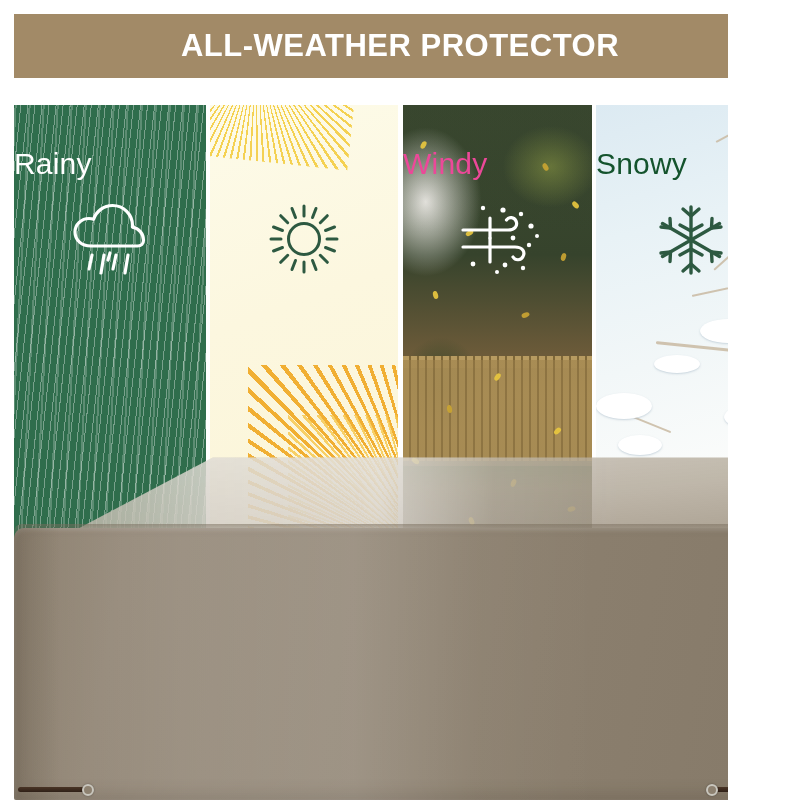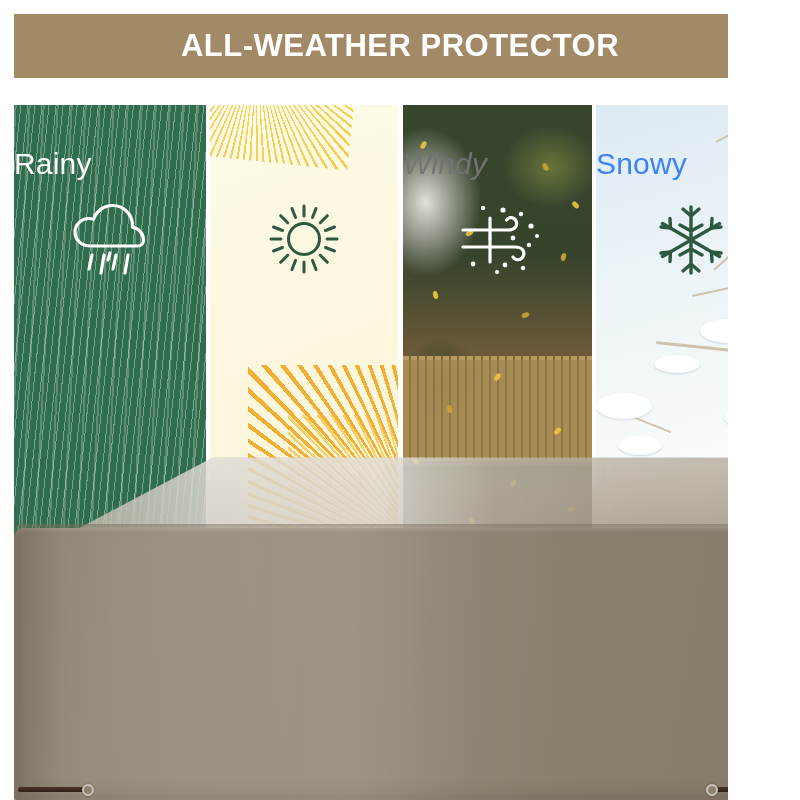--- a/index.html
+++ b/index.html
@@ -326,21 +326,21 @@
         <div class="leaf d" style="left:120px;top:206px; transform:rotate(64deg);"></div>
         <div class="leaf" style="left:170px;top:96px;  transform:rotate(-48deg);"></div>
         <div class="leaf" style="left:92px;  top:268px; transform:rotate(30deg);"></div>
         <div class="leaf d" style="left:44px; top:300px; transform:rotate(-14deg);"></div>
         <div class="leaf" style="left:152px;top:322px; transform:rotate(42deg);"></div>
         <div class="leaf" style="left:10px;  top:352px; transform:rotate(-60deg);"></div>
         <div class="leaf d" style="left:108px;top:374px; transform:rotate(18deg);"></div>
         <div class="leaf" style="left:66px;  top:412px; transform:rotate(-28deg);"></div>
         <div class="leaf d" style="left:166px;top:400px; transform:rotate(70deg);"></div>
       </div>
-      <div class="panel-label" style="color:#737373;font-style:italic;">Windy</div>
+      <div class="panel-label" style="color:#ec4899;">Windy</div>
       <div class="panel-icon">
         <svg width="90" height="76" viewBox="0 0 90 76" fill="none" stroke="#ffffff" stroke-width="3.2" stroke-linecap="round">
           <path d="M10 30 H55 C62 30 65 25.5 63 21 C61.2 17 56 16.5 53.5 20"></path>
           <path d="M10 47 H62 C69.5 47 72.5 52 70 56.5 C68 60.5 62.5 61 60 57"></path>
           <path d="M37 38 V18"></path>
           <path d="M37 38 V62"></path>
           <g fill="#ffffff" stroke="none">
             <circle cx="50" cy="10" r="2.6"></circle>
             <circle cx="68" cy="14" r="2.2"></circle>
             <circle cx="78" cy="26" r="2.6"></circle>
@@ -369,21 +369,21 @@
         <div class="branch" style="left:140px; top:268px; width:70px;  height:2px; transform:rotate(28deg);"></div>
         <div class="snowclump" style="left:150px; top:176px; width:42px; height:20px;"></div>
         <div class="snowclump" style="left:104px; top:214px; width:56px; height:24px;"></div>
         <div class="snowclump" style="left:162px; top:230px; width:40px; height:20px;"></div>
         <div class="snowclump" style="left:58px;  top:250px; width:46px; height:18px;"></div>
         <div class="snowclump" style="left:0px;   top:288px; width:56px; height:26px;"></div>
         <div class="snowclump" style="left:128px; top:300px; width:54px; height:24px;"></div>
         <div class="snowclump" style="left:22px;  top:330px; width:44px; height:20px;"></div>
         <div class="snowclump" style="left:170px; top:120px; width:26px; height:14px;"></div>
       </div>
-      <div class="panel-label" style="color:#3b82f6;">Snowy</div>
+      <div class="panel-label" style="color:#14532d;">Snowy</div>
       <div class="panel-icon">
         <svg width="78" height="80" viewBox="0 0 78 80" fill="none" stroke="#2d5941" stroke-width="3.4" stroke-linecap="round" stroke-linejoin="round">
           <line x1="39" y1="7" x2="39" y2="73"></line>
           <line x1="10.5" y1="23.5" x2="67.5" y2="56.5"></line>
           <line x1="10.5" y1="56.5" x2="67.5" y2="23.5"></line>
           <path d="M39 16 L31 9 M39 16 L47 9"></path>
           <path d="M39 64 L31 71 M39 64 L47 71"></path>
           <path d="M18.5 28 L9 27 M18.5 28 L18 18.5"></path>
           <path d="M59.5 52 L69 53 M59.5 52 L60 61.5"></path>
           <path d="M18.5 52 L9 53 M18.5 52 L18 61.5"></path>

